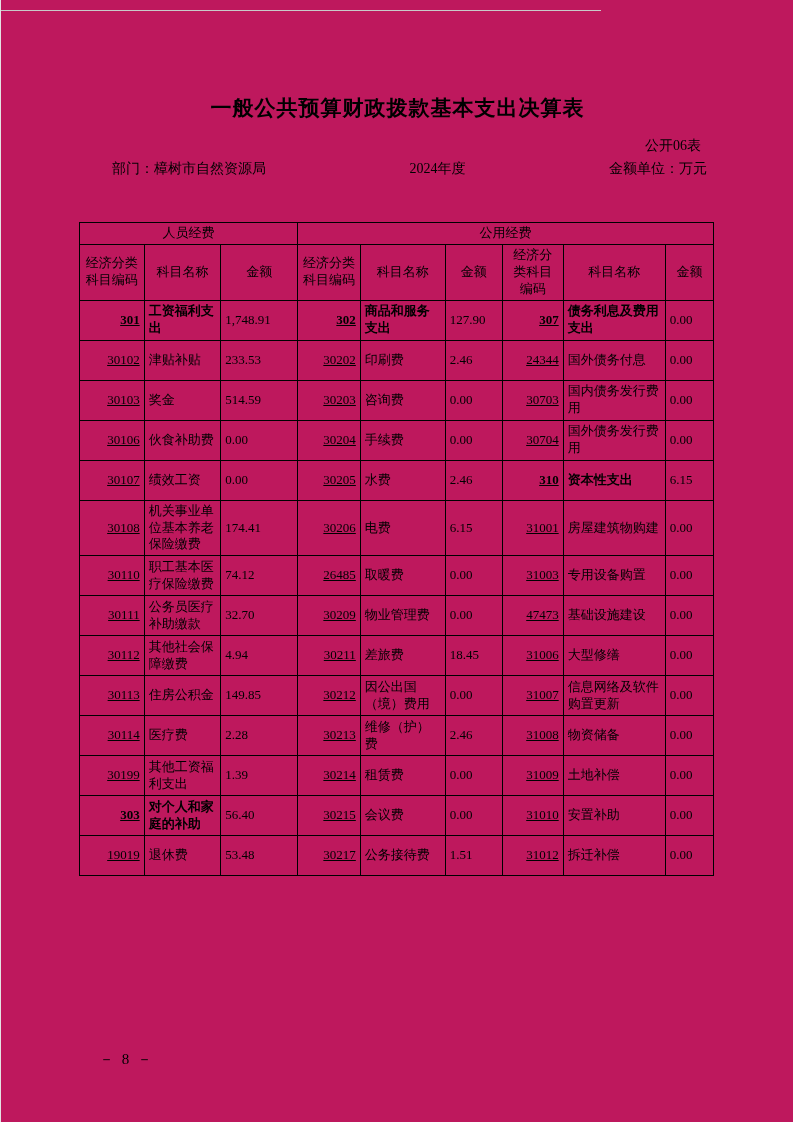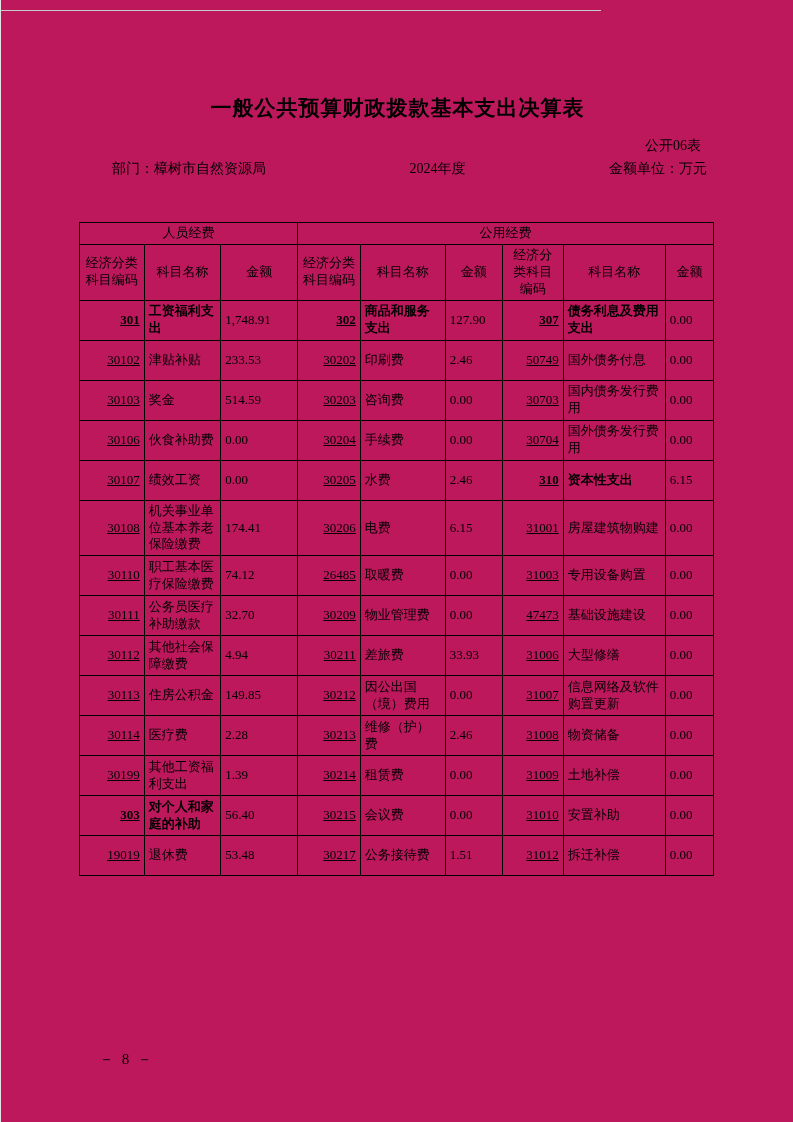--- a/index.html
+++ b/index.html
@@ -120,21 +120,21 @@
           <td class="name bold">债务利息及费用支出</td>
           <td class="amount">0.00</td>
         </tr>
         <tr>
           <td class="code">30102</td>
           <td class="name">津贴补贴</td>
           <td class="amount">233.53</td>
           <td class="code">30202</td>
           <td class="name">印刷费</td>
           <td class="amount">2.46</td>
-          <td class="code">50749</td>
+          <td class="code">24344</td>
           <td class="name">国外债务付息</td>
           <td class="amount">0.00</td>
         </tr>
         <tr>
           <td class="code">30103</td>
           <td class="name">奖金</td>
           <td class="amount">514.59</td>
           <td class="code">30203</td>
           <td class="name">咨询费</td>
           <td class="amount">0.00</td>
@@ -196,21 +196,21 @@
           <td class="code">47473</td>
           <td class="name">基础设施建设</td>
           <td class="amount">0.00</td>
         </tr>
         <tr>
           <td class="code">30112</td>
           <td class="name">其他社会保障缴费</td>
           <td class="amount">4.94</td>
           <td class="code">30211</td>
           <td class="name">差旅费</td>
-          <td class="amount">33.93</td>
+          <td class="amount">18.45</td>
           <td class="code">31006</td>
           <td class="name">大型修缮</td>
           <td class="amount">0.00</td>
         </tr>
         <tr>
           <td class="code">30113</td>
           <td class="name">住房公积金</td>
           <td class="amount">149.85</td>
           <td class="code">30212</td>
           <td class="name">因公出国（境）费用</td>

